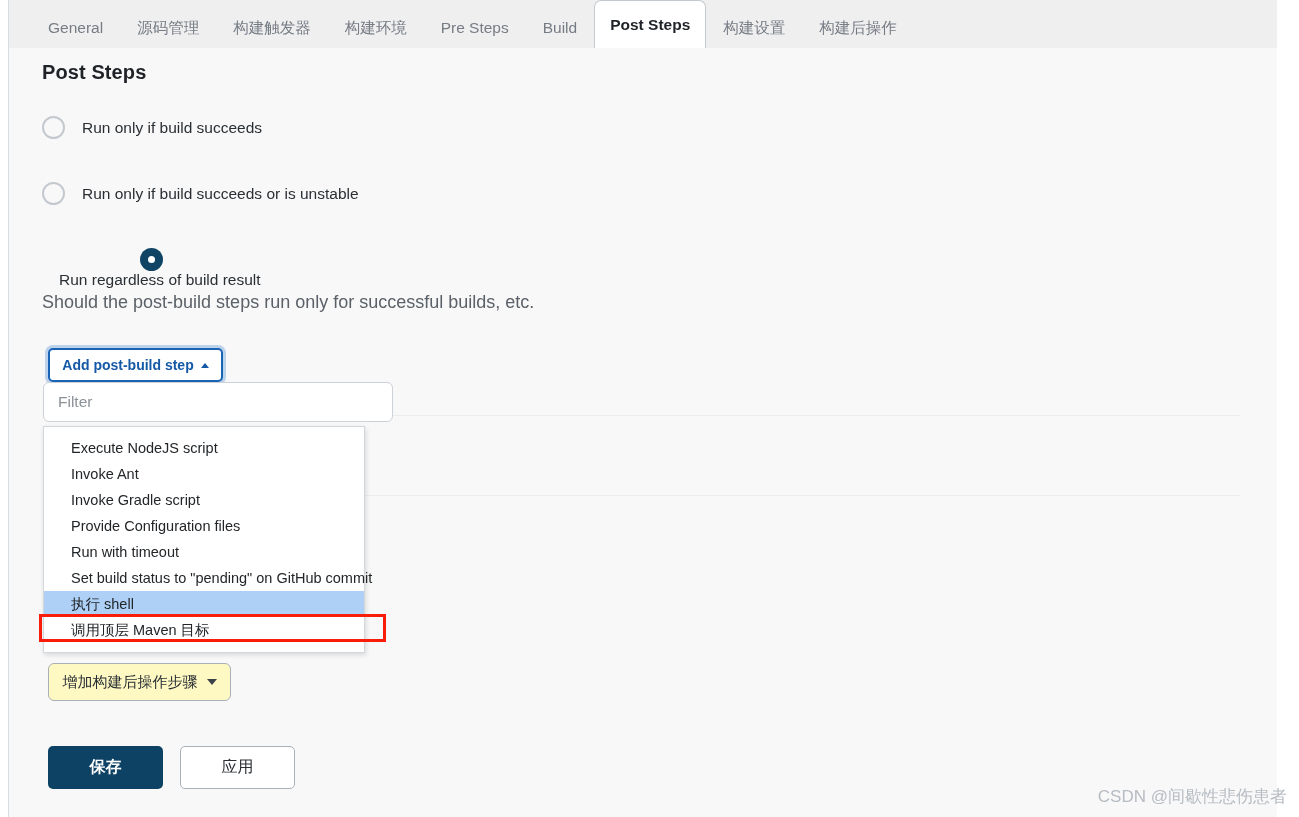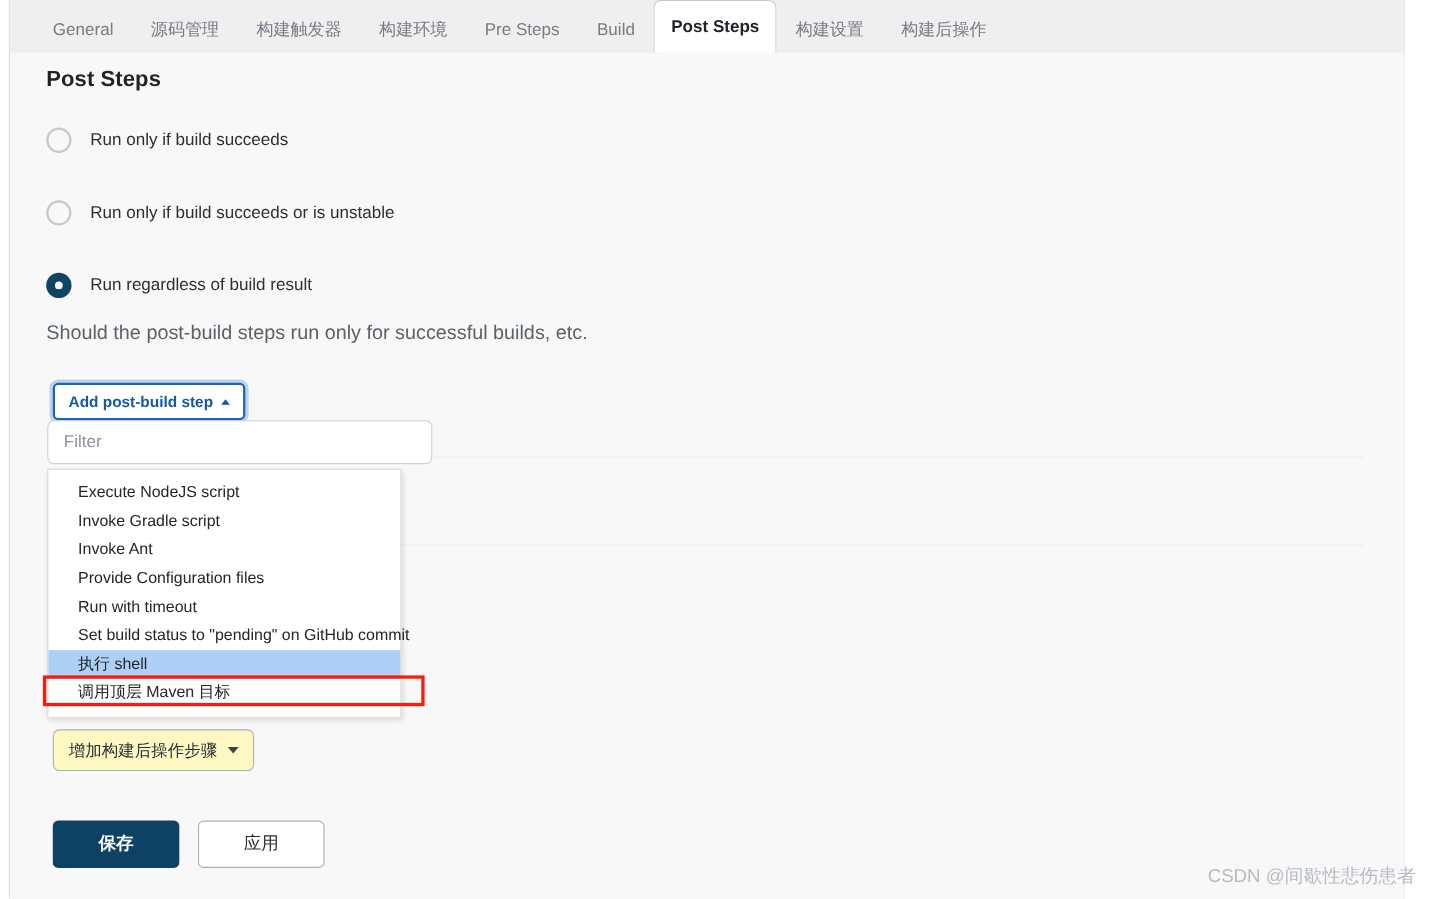--- a/index.html
+++ b/index.html
@@ -132,21 +132,21 @@
     background: #ffffff;
   }
   .radio-label {
     margin-left: 17px;
     font-size: 15.5px;
     color: #2a2f34;
   }
 
   #radio-0 { top: 68px; }
   #radio-1 { top: 134px; }
-  #radio-2 { top: 200px; }
+  #radio-2 { top: 200px; flex-direction: column; }
 
   #helper-text {
     position: absolute;
     left: 33px;
     top: 244px;
     font-size: 18px;
     color: #5b6168;
   }
 
   
@@ -364,22 +364,22 @@
 
     <div id="add-step-btn">
       <span>Add post-build step</span>
       <span class="caret-up"></span>
     </div>
 
     <input id="filter-input" type="text" placeholder="Filter" style="">
 
     <div id="dropdown">
       <div class="dd-item">Execute NodeJS script</div>
+      <div class="dd-item">Invoke Ant</div>
       <div class="dd-item">Invoke Gradle script</div>
-      <div class="dd-item">Invoke Ant</div>
       <div class="dd-item">Provide Configuration files</div>
       <div class="dd-item">Run with timeout</div>
       <div class="dd-item">Set build status to "pending" on GitHub commit</div>
       <div class="dd-item highlighted">执行 shell</div>
       <div class="dd-item">调用顶层 Maven 目标</div>
     </div>
 
     <div id="annotation-box"></div>
 
     <div id="add-post-action-btn">

